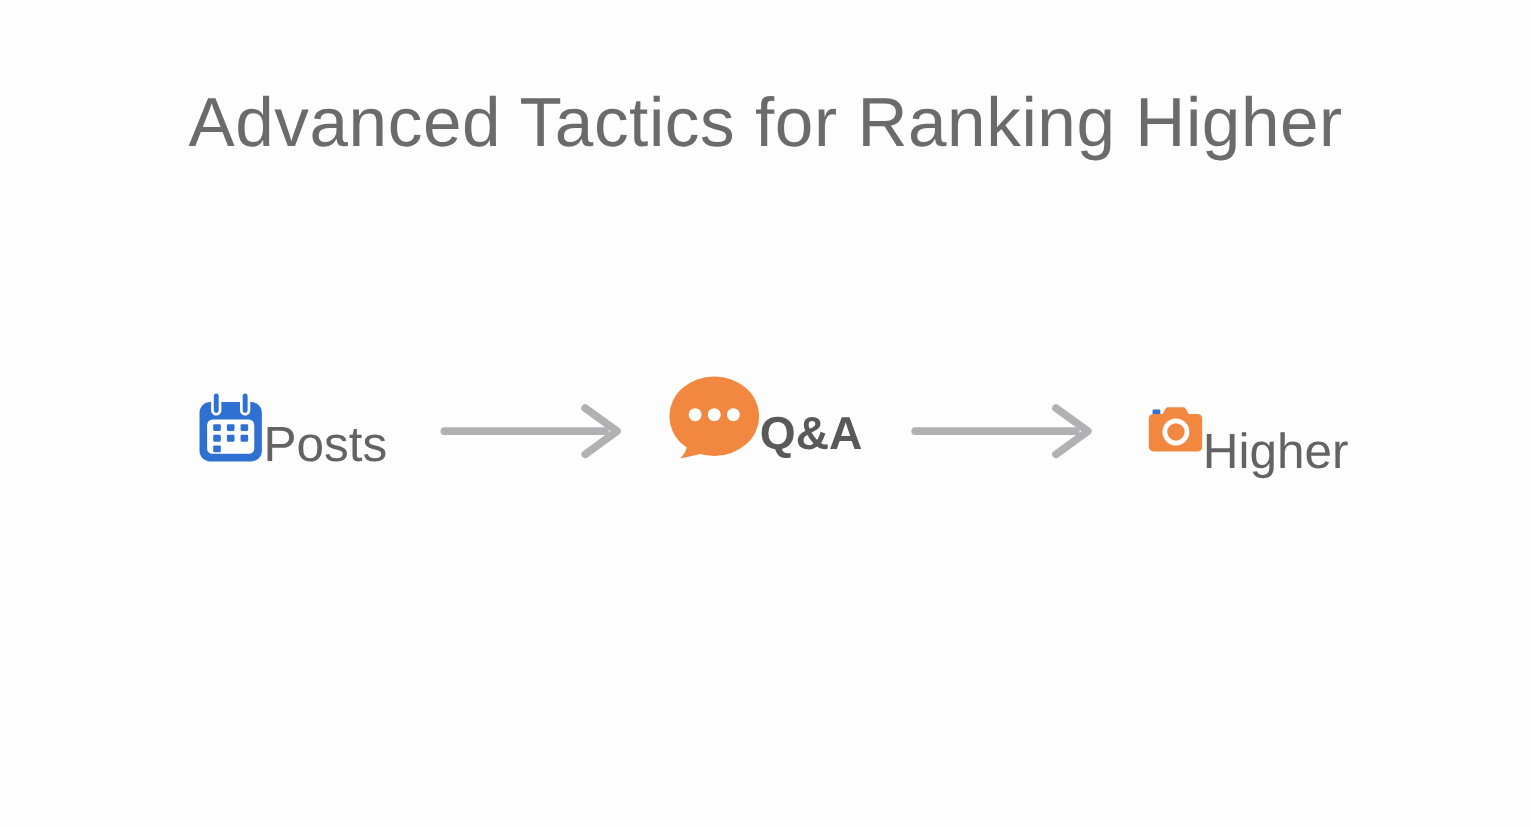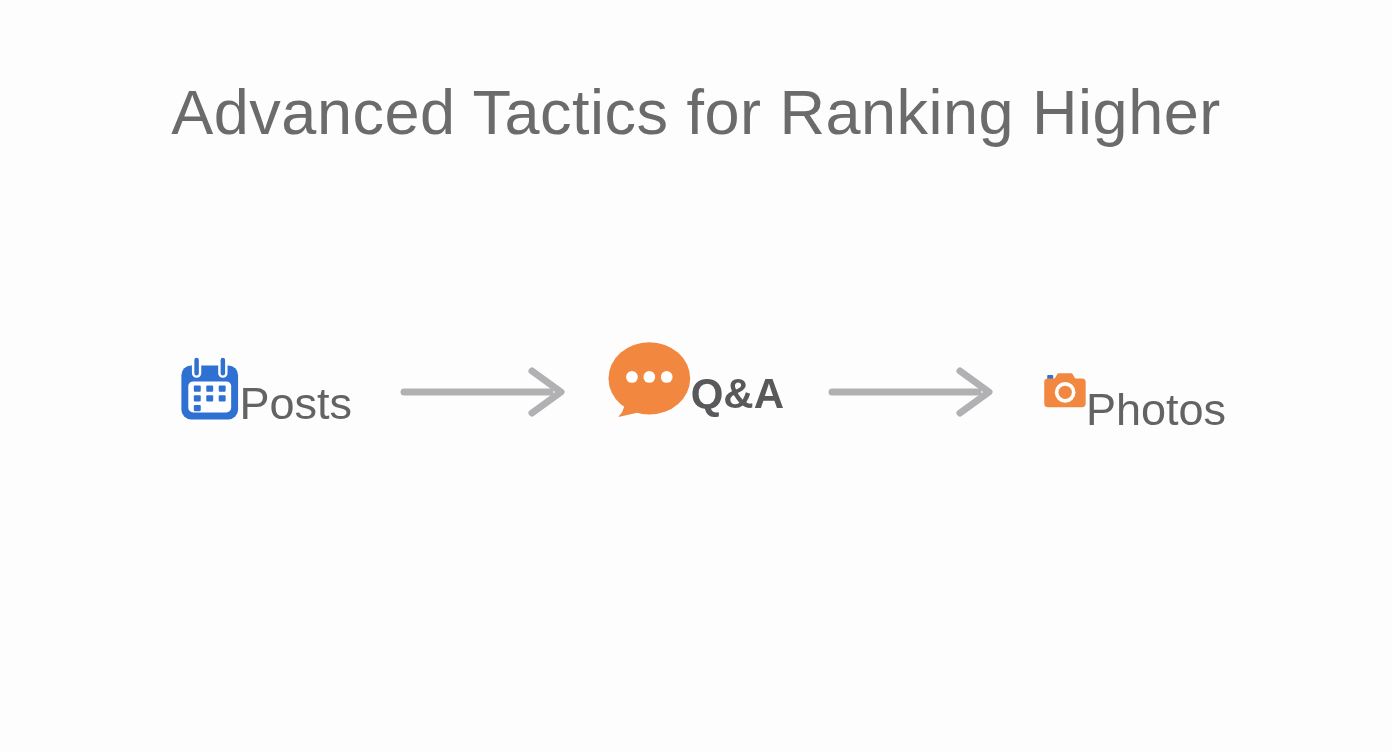--- a/index.html
+++ b/index.html
@@ -111,16 +111,16 @@
   </svg>
 
   <div class="step step-photos">
     <svg width="182" height="152" viewBox="0 0 182 152">
       <rect class="fill-blue" x="14" y="11" width="26" height="18" rx="4"></rect>
       <path class="fill-orange" d="M44 30 L58 7 Q60 3 65 3 L117 3 Q122 3 124 7 L138 30 Z"></path>
       <rect class="fill-orange" x="1" y="26" width="180" height="125" rx="16"></rect>
       <circle class="fill-white" cx="92" cy="86" r="45"></circle>
       <circle class="fill-orange" cx="92" cy="86" r="29"></circle>
     </svg>
-    <div class="step-label">Photos</div>
+    <div class="step-label">Higher</div>
   </div>
 
 </div>
 
 </body></html>

